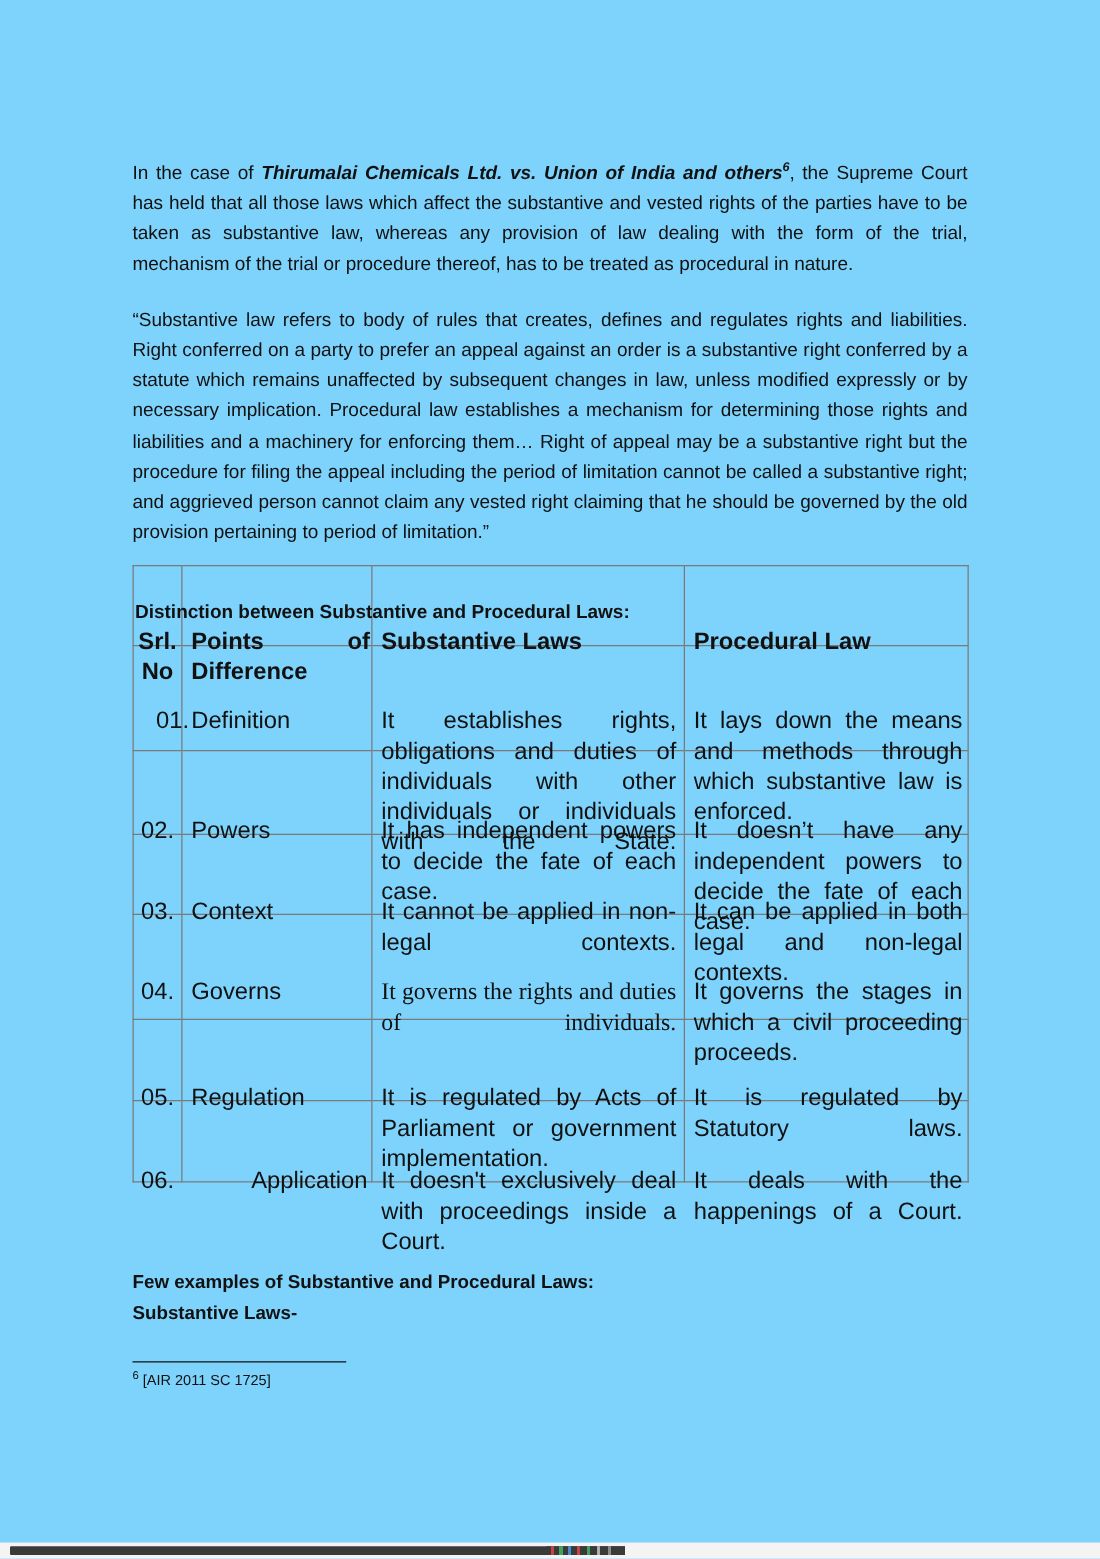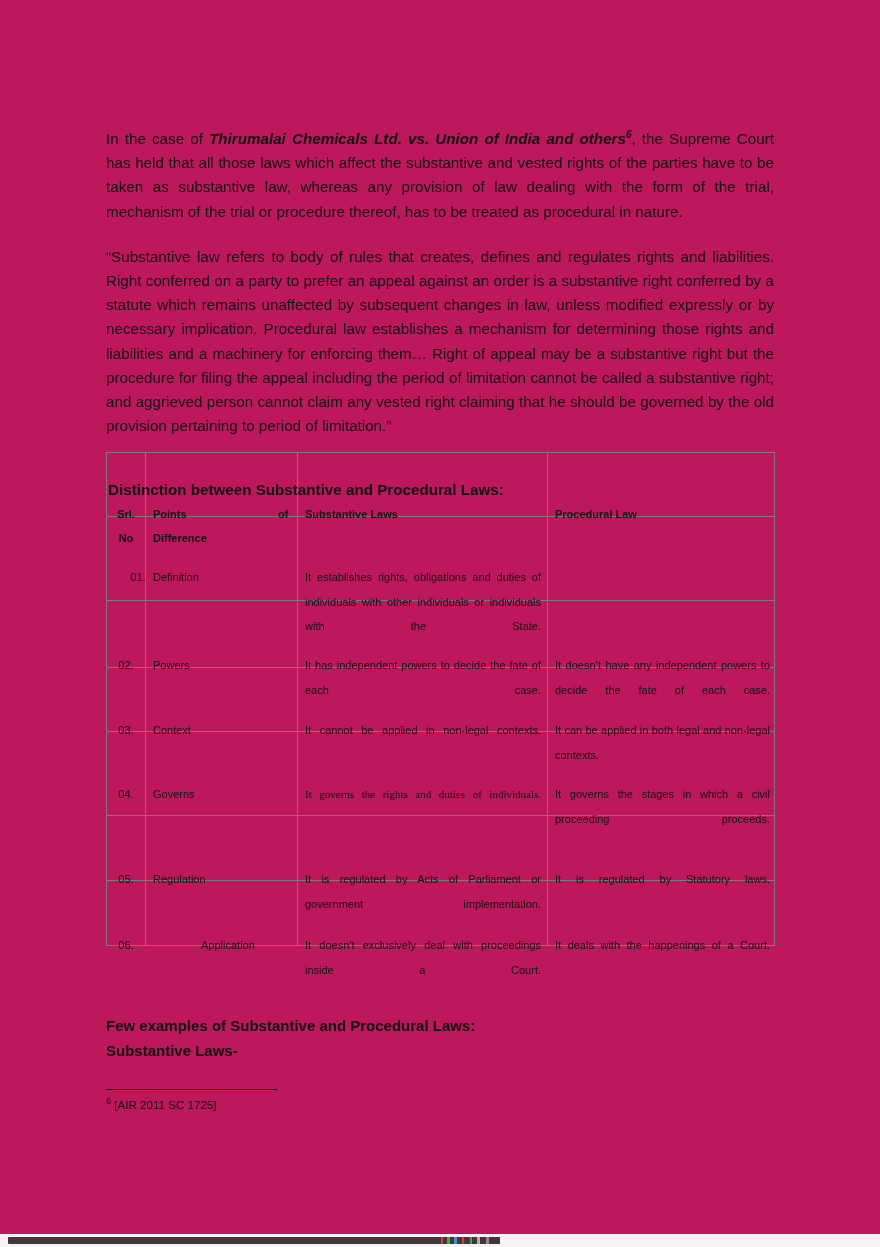--- a/index.html
+++ b/index.html
@@ -10,21 +10,21 @@
   }
   body {
     font-family: "Liberation Sans", sans-serif;
     color: #1a1a1a;
   }
 
   .page {
     position: relative;
     width: 880px;
     height: 1247px;
-    background: #be185d;
+    background: #7dd3fc;
     overflow: hidden;
   }
 
   .content {
     position: absolute;
     left: 106px;
     top: 0;
     width: 668px;
   }
 
@@ -85,21 +85,21 @@
   tr.r-01 td    { height: 83px; }
   tr.r-02 td    { height: 66px; }
   tr.r-03 td    { height: 63px; }
   tr.r-04 td    { height: 83px; }
   tr.r-05 td    { height: 64px; }
   tr.r-06 td    { height: 64px; }
 
   
   .ov {
     position: absolute;
-    font-size: 11px;
+    font-size: 19px;
     line-height: 24.2px;
     color: #111111;
     white-space: normal;
   }
   .ov.b { font-weight: bold; }
   .ov.just-all {
     text-align: justify;
     text-justify: inter-word;
   }
   .ov.just-all:after {
@@ -255,20 +255,21 @@
       <div class="ov b" style="left:47px; top:50px; width:90px;">Points</div>
       <div class="ov b" style="left:172px; top:50px; width:30px;">of</div>
       <div class="ov b" style="left:47px; top:74px; width:140px;">Difference</div>
 
       <div class="ov b" style="left:199px; top:50px; width:240px;">Substantive Laws</div>
       <div class="ov b" style="left:449px; top:50px; width:220px;">Procedural Law</div>
 
       <div class="ov" style="left:47px; top:113px; width:140px;">Definition</div>
       <div class="ov ctr" style="left:14px; top:113px; width:36px;">01.</div>
       <div class="ov just-all" style="left:199px; top:113px; width:236px;">It establishes rights, obligations and duties of individuals with other individuals or individuals with the State.</div>
+      <div class="ov just-all" style="left:449px; top:113px; width:215px;">It lays down the means and methods through which substantive law is enforced.</div>
 
       <div class="ov ctr" style="left:2px; top:201px; width:36px;">02.</div>
       <div class="ov" style="left:47px; top:201px; width:140px;">Powers</div>
       <div class="ov just-all" style="left:199px; top:201px; width:236px;">It has independent powers to decide the fate of each case.</div>
       <div class="ov just-all" style="left:449px; top:201px; width:215px;">It doesn’t have any independent powers to decide the fate of each case.</div>
 
       <div class="ov ctr" style="left:2px; top:266px; width:36px;">03.</div>
       <div class="ov" style="left:47px; top:266px; width:140px;">Context</div>
       <div class="ov just-all" style="left:199px; top:266px; width:236px;">It cannot be applied in non-legal contexts.</div>
       <div class="ov just-all" style="left:449px; top:266px; width:215px;">It can be applied in both legal and non-legal contexts.</div>

